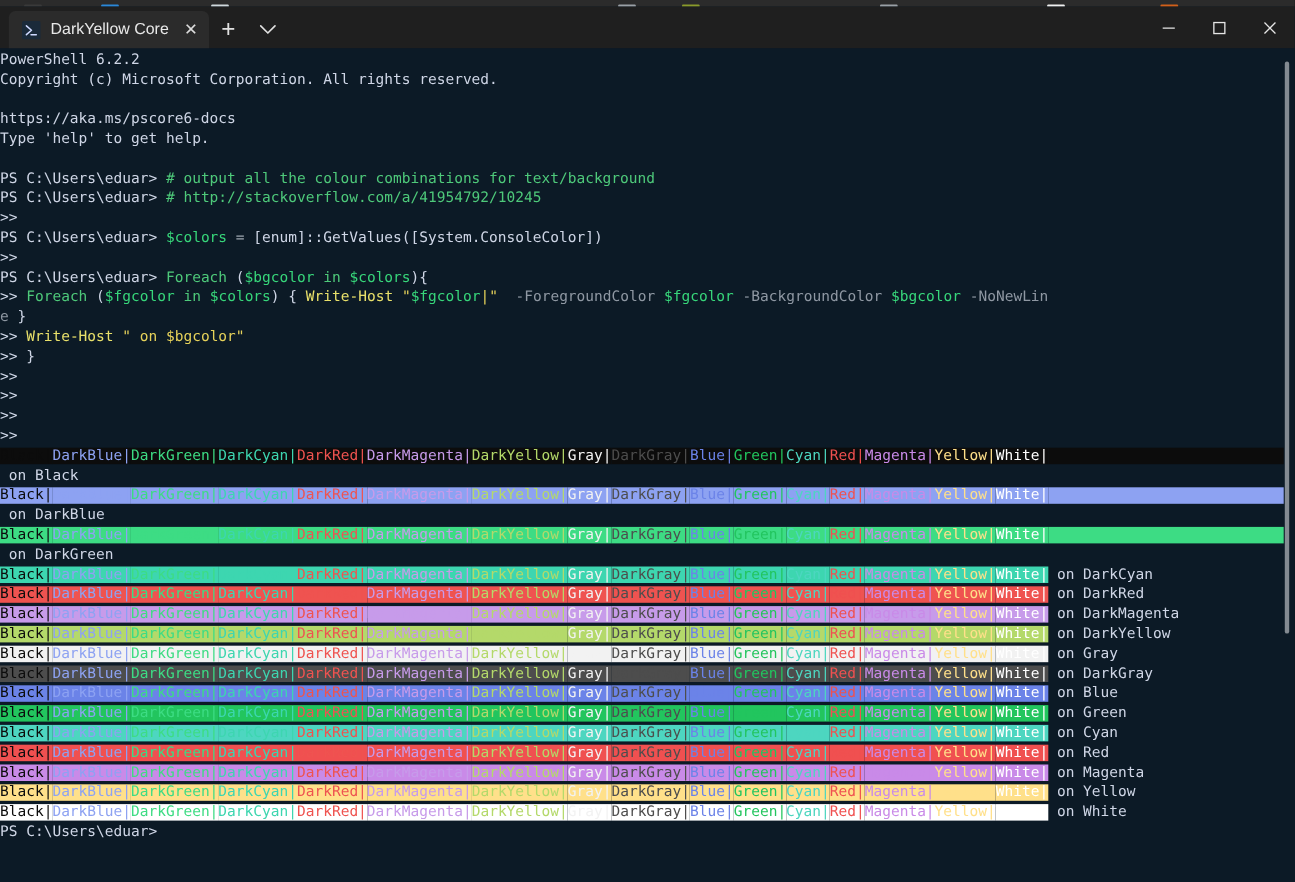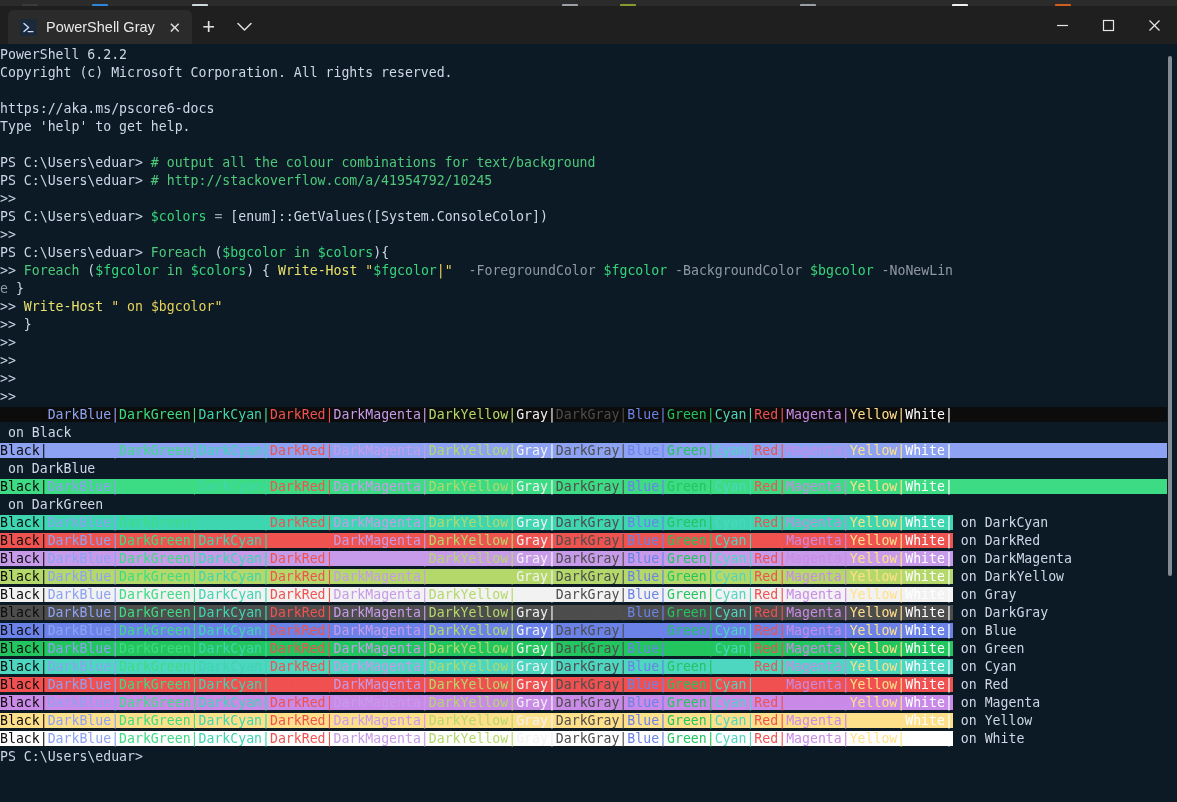--- a/index.html
+++ b/index.html
@@ -119,21 +119,21 @@
   <div id="titlebar">
     <div id="tabstrip">
       <div class="tab">
         <span class="tab-icon">
           <svg width="17" height="17" viewBox="0 0 17 17">
             <rect x="0" y="0" width="17" height="17" rx="2" fill="#1a2a3a"></rect>
             <path d="M4 4.5 L8.6 8.5 L4 12.5" stroke="#cfd9ff" stroke-width="1.4" fill="none" stroke-linecap="round" stroke-linejoin="round"></path>
             <line x1="8.2" y1="12.6" x2="13" y2="12.6" stroke="#cfd9ff" stroke-width="1.4" stroke-linecap="round"></line>
           </svg>
         </span>
-        <span class="tab-title">PowerShell Gray</span>
+        <span class="tab-title">DarkYellow Core</span>
         <span class="tab-close">✕</span>
       </div>
       <div class="newtab">+</div>
       <div class="dropdown">
         <svg width="15" height="10" viewBox="0 0 15 10">
           <path d="M1 1.5 L7.5 8 L14 1.5" stroke="#e0e0e0" stroke-width="1.5" fill="none" stroke-linecap="round" stroke-linejoin="round"></path>
         </svg>
       </div>
     </div>
 

